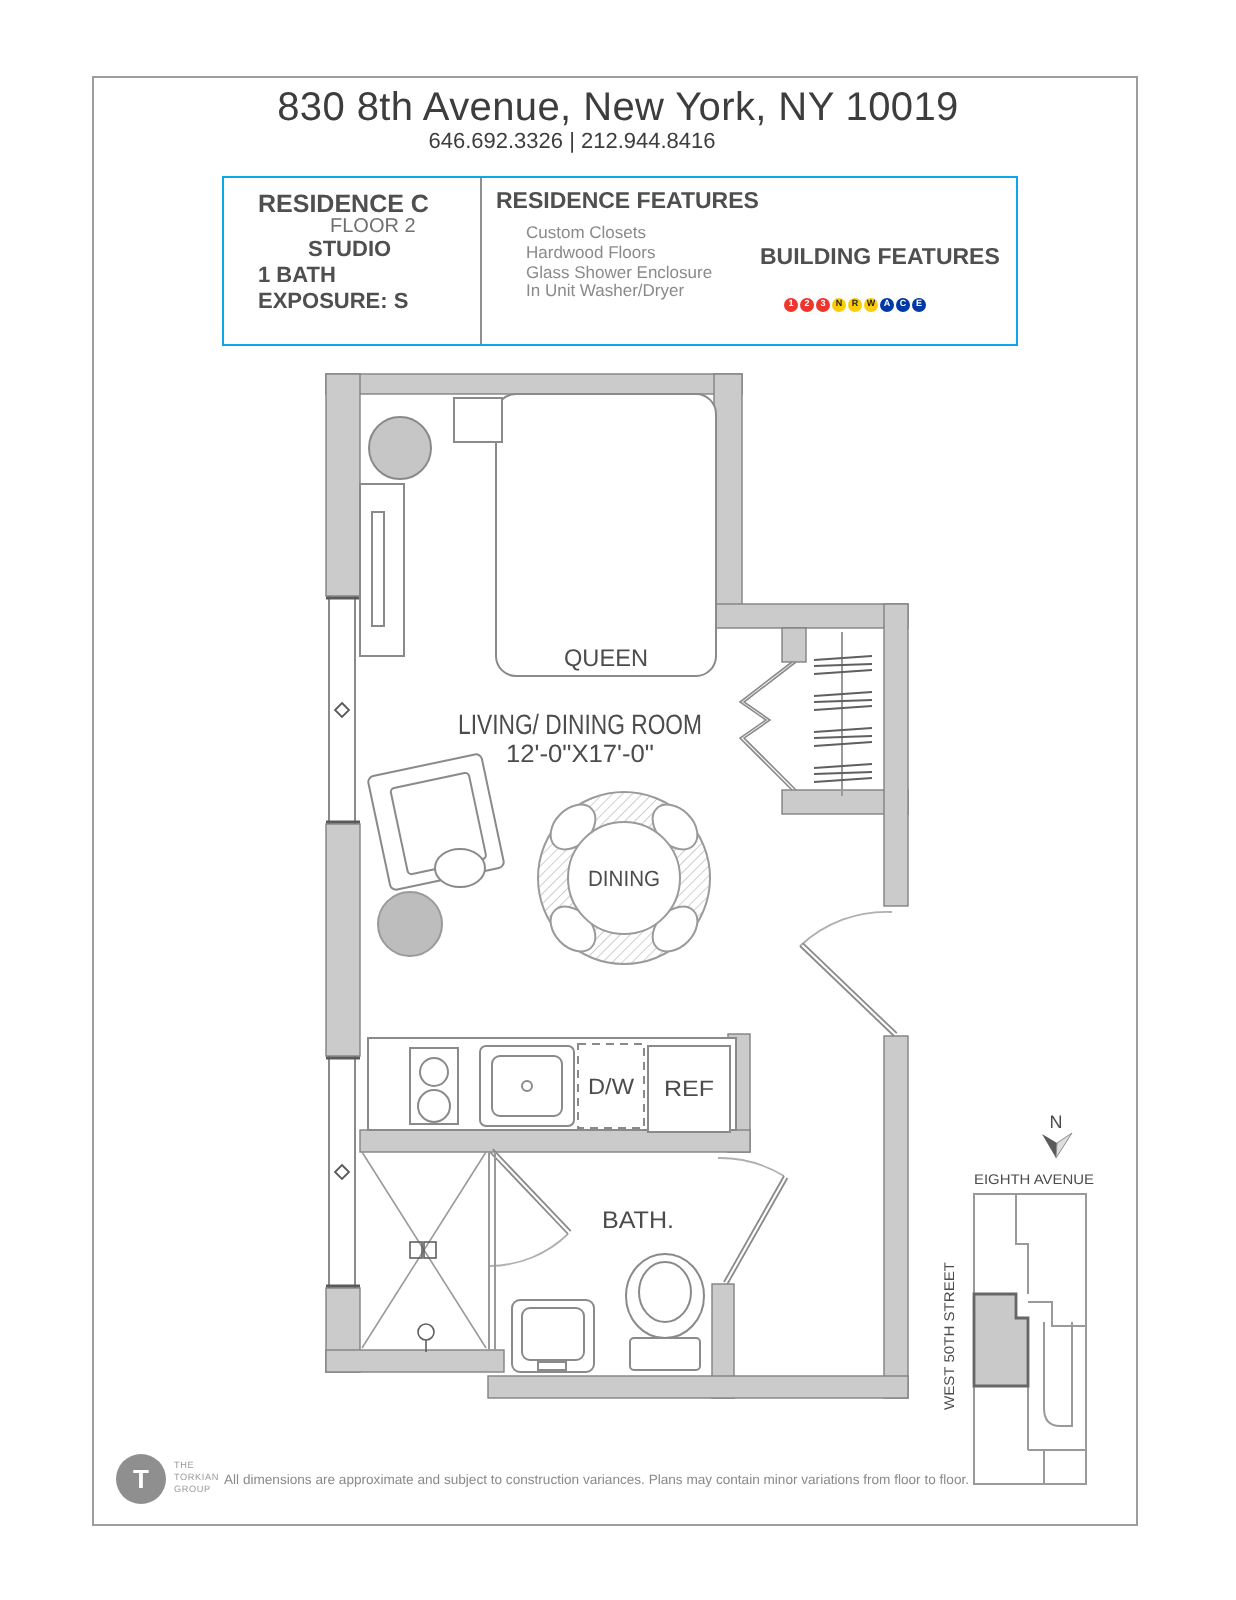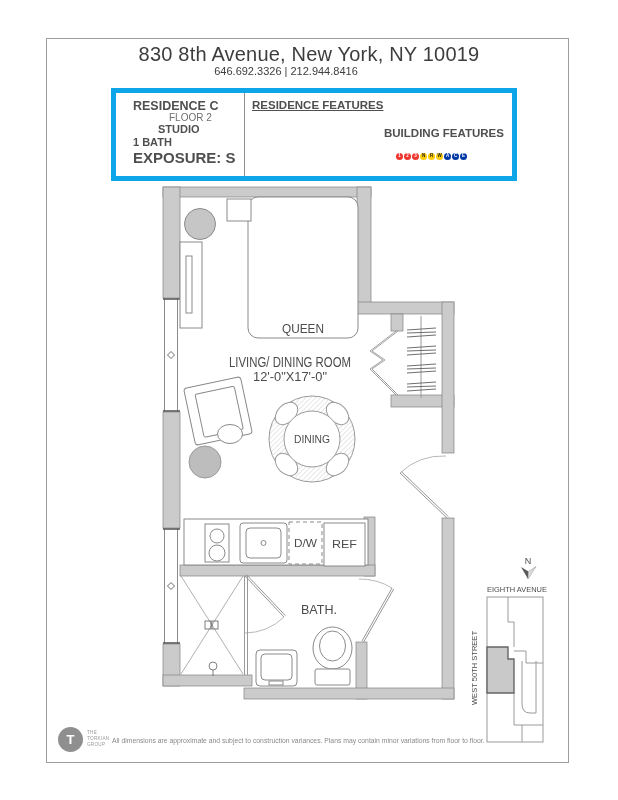--- a/index.html
+++ b/index.html
@@ -3,30 +3,30 @@
 <meta charset="utf-8">
 <style>
   html,body{margin:0;padding:0;background:#fff;}
   #page{position:relative;width:618px;height:800px;background:#fff;overflow:hidden;
         font-family:"Liberation Sans","DejaVu Sans",sans-serif;}
   #page-frame{position:absolute;left:46px;top:38px;width:521px;height:723px;border:1px solid #9d9d9d;}
   
   #address{position:absolute;left:0;top:43px;width:618px;text-align:center;font-size:20px;color:#3d3d3d;letter-spacing:0.2px;}
   #phones{position:absolute;left:0;top:65px;width:572px;text-align:center;font-size:11px;color:#3d3d3d;}
   
-  #info-box{position:absolute;left:111px;top:88px;width:396px;height:83px;border:5px solid #0ea5e9;}
+  #info-box{position:absolute;left:111px;top:88px;width:396px;height:83px;border:1px solid #0ea5e9;}
   #info-left{position:absolute;left:0;top:0;width:128px;height:100%;border-right:1px solid #8f8f8f;}
   .res-line{position:absolute;left:17px;white-space:nowrap;color:#4f4f4f;}
   #res-name{top:6px;font-size:12.5px;font-weight:bold;}
   #res-floor{top:19px;font-size:10px;color:#6f6f6f;padding-left:36px;}
   #res-type{top:30px;font-size:11px;font-weight:bold;margin-left:25px;}
   #res-bath{top:43px;font-size:11px;font-weight:bold;}
-  #res-exposure{top:56px;font-size:15px;font-weight:bold;}
+  #res-exposure{top:56px;font-size:11px;font-weight:bold;}
   .feat-title{position:absolute;top:6px;font-size:11.5px;font-weight:bold;color:#4f4f4f;white-space:nowrap;}
-  #rf-title{left:136px;text-decoration:underline;}
+  #rf-title{left:136px;}
   #bf-title{left:268px;margin-top:28px;}
   .feat-list{position:absolute;top:23px;font-size:8.5px;color:#8a8a8a;line-height:9.8px;white-space:nowrap;}
   #rf-list{left:151px;}
   #bf-list{left:280px;}
   #badges{position:absolute;left:280px;top:60px;display:flex;gap:1px;}
   .badge{width:7px;height:7px;border-radius:50%;display:inline-flex;align-items:center;justify-content:center;
          font-size:4.5px;font-weight:bold;line-height:1;}
   
   #footer{position:absolute;left:58px;top:725px;width:460px;height:32px;}
   #logo-circle{position:absolute;left:0;top:2px;width:25px;height:25px;border-radius:50%;background:#8f8f8f;
@@ -47,20 +47,26 @@
 
   <div id="info-box">
     <div id="info-left">
       <div id="res-name" class="res-line">RESIDENCE C</div>
       <div id="res-floor" class="res-line">FLOOR 2</div>
       <div id="res-type" class="res-line">STUDIO</div>
       <div id="res-bath" class="res-line">1 BATH</div>
       <div id="res-exposure" class="res-line">EXPOSURE: S</div>
     </div>
     <div id="rf-title" class="feat-title">RESIDENCE FEATURES</div>
+    <div id="rf-list" class="feat-list">
+      <div>Custom Closets</div>
+      <div>Hardwood Floors</div>
+      <div>Glass Shower Enclosure</div>
+      <div>In Unit Washer/Dryer</div>
+    </div>
     <div id="bf-title" class="feat-title">BUILDING FEATURES</div>
     <div id="badges">
       <span class="badge" style="background: rgb(238, 53, 46); color: rgb(255, 255, 255);">1</span>
       <span class="badge" style="background: rgb(238, 53, 46); color: rgb(255, 255, 255);">2</span>
       <span class="badge" style="background: rgb(238, 53, 46); color: rgb(255, 255, 255);">3</span>
       <span class="badge" style="background: rgb(252, 204, 10); color: rgb(34, 34, 34);">N</span>
       <span class="badge" style="background: rgb(252, 204, 10); color: rgb(34, 34, 34);">R</span>
       <span class="badge" style="background: rgb(252, 204, 10); color: rgb(34, 34, 34);">W</span>
       <span class="badge" style="background: rgb(0, 57, 166); color: rgb(255, 255, 255);">A</span>
       <span class="badge" style="background: rgb(0, 57, 166); color: rgb(255, 255, 255);">C</span>

